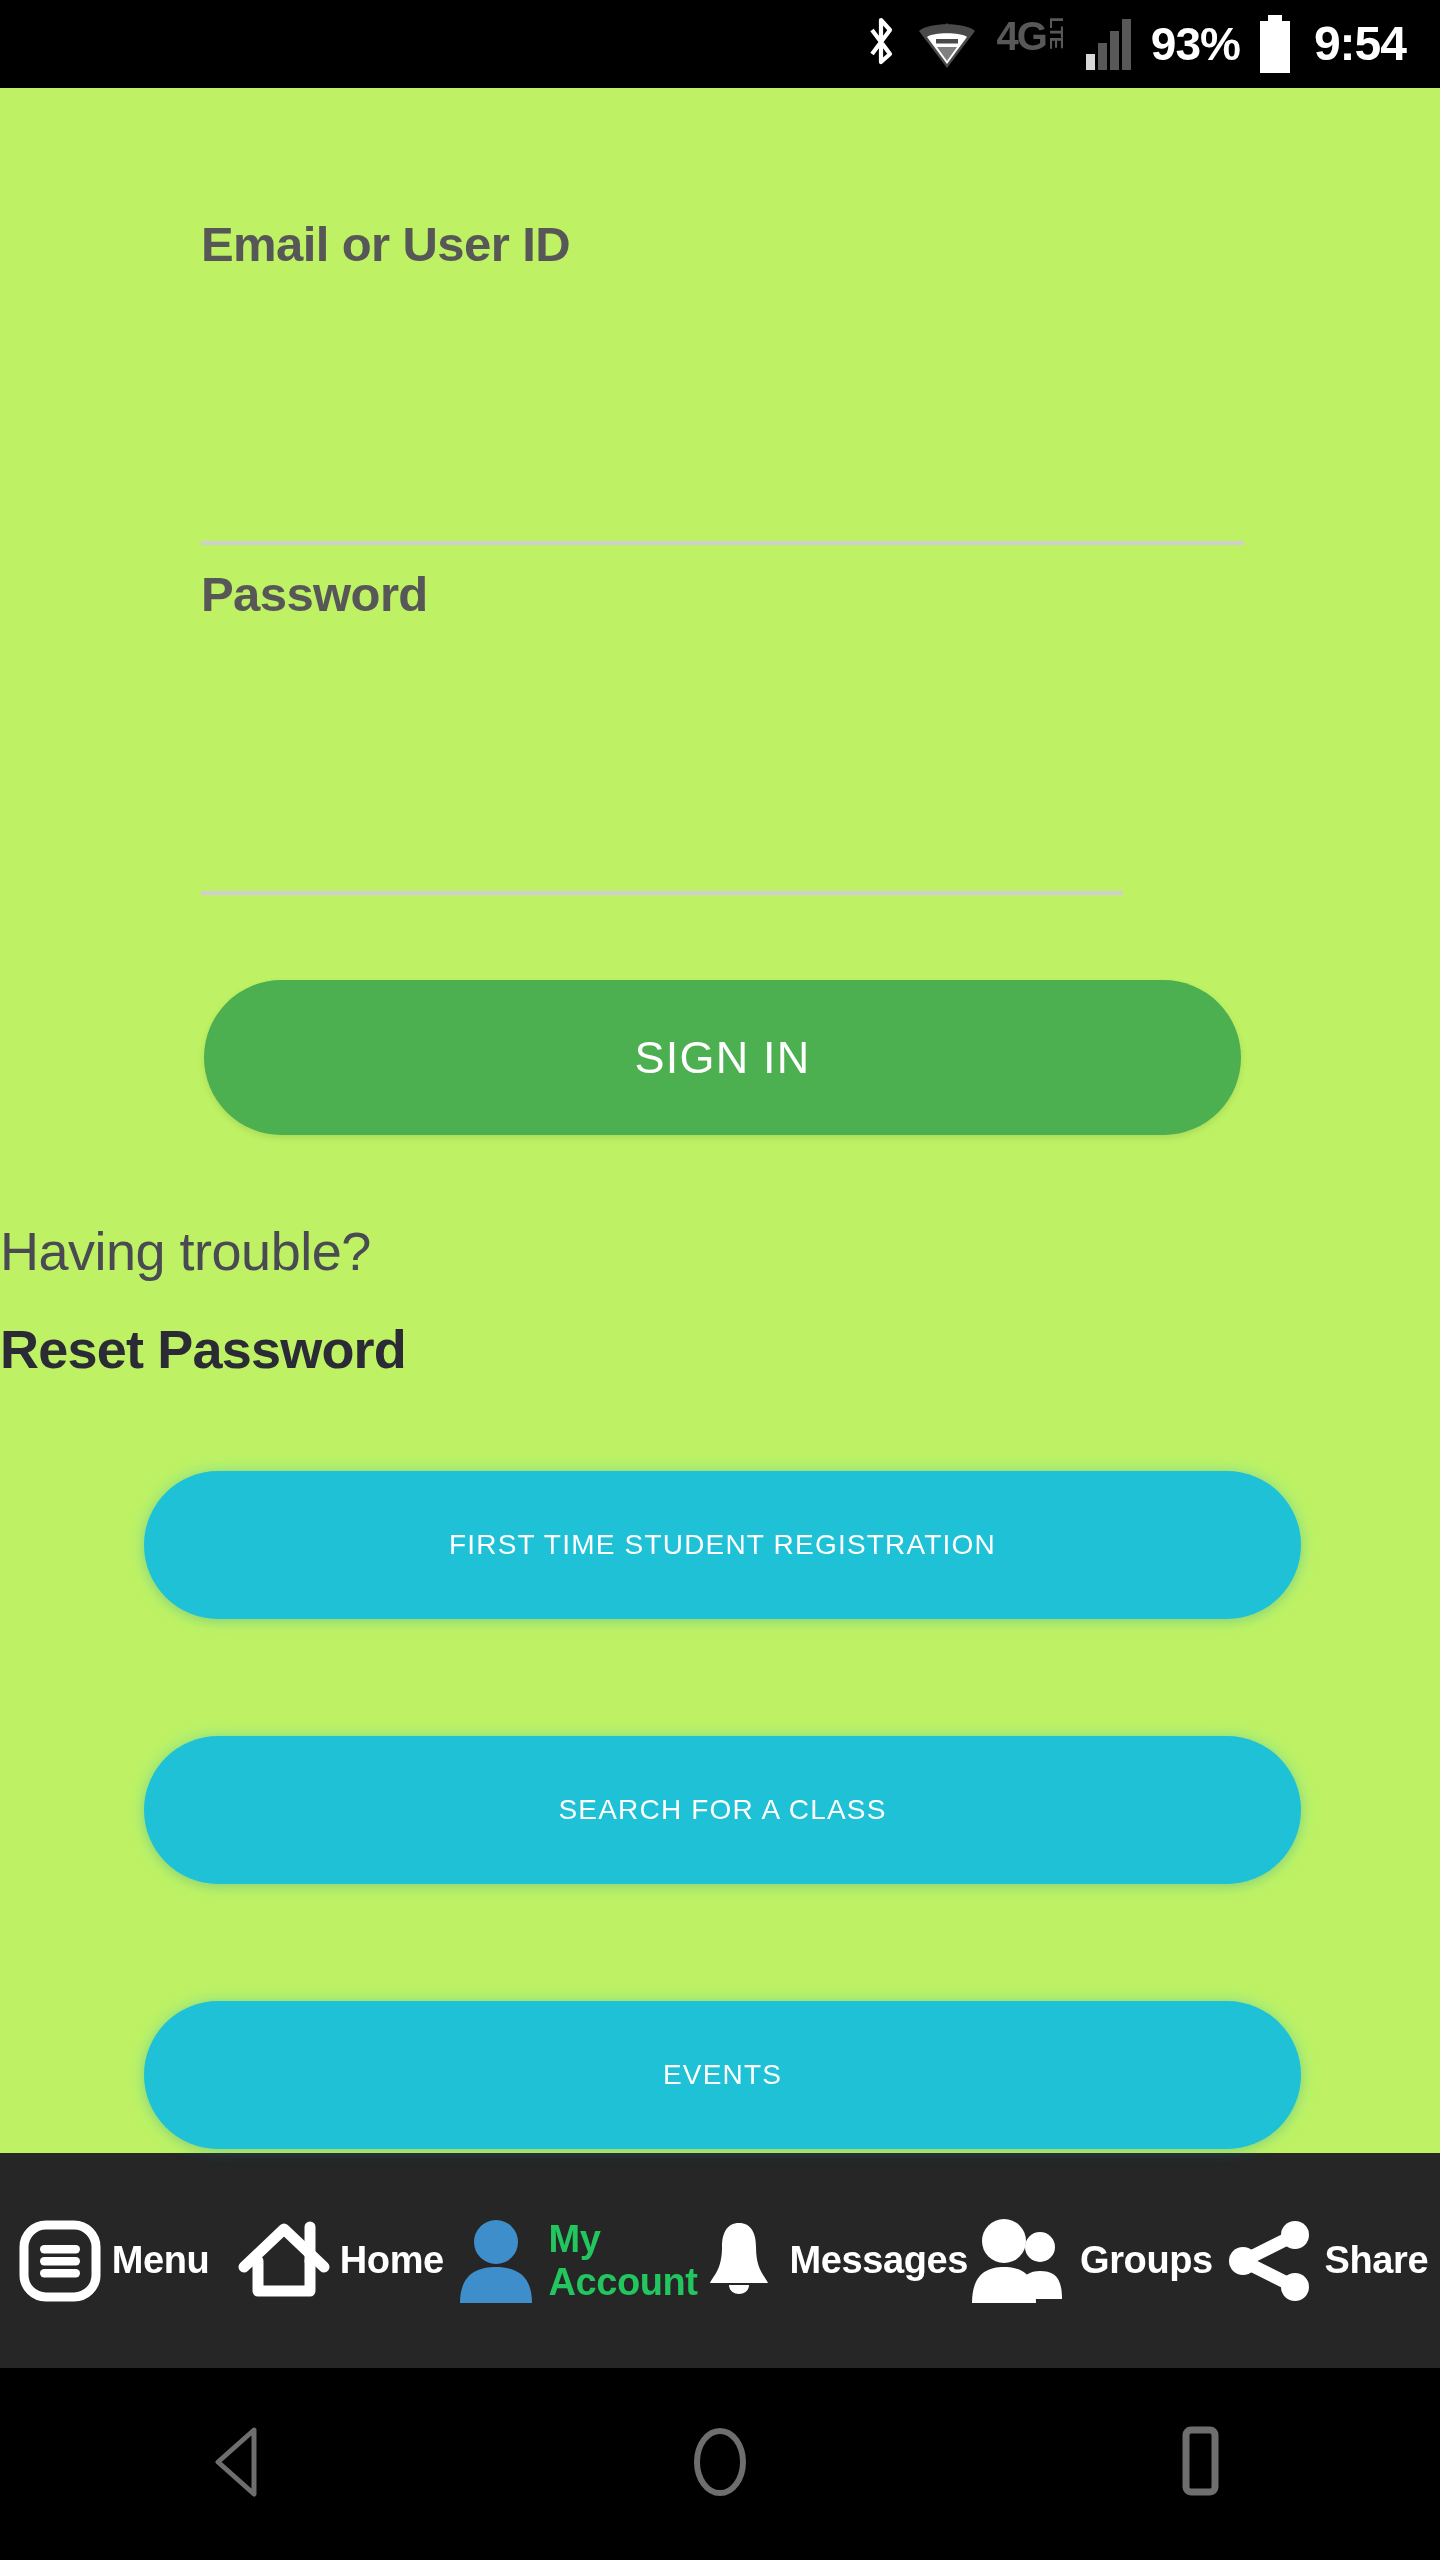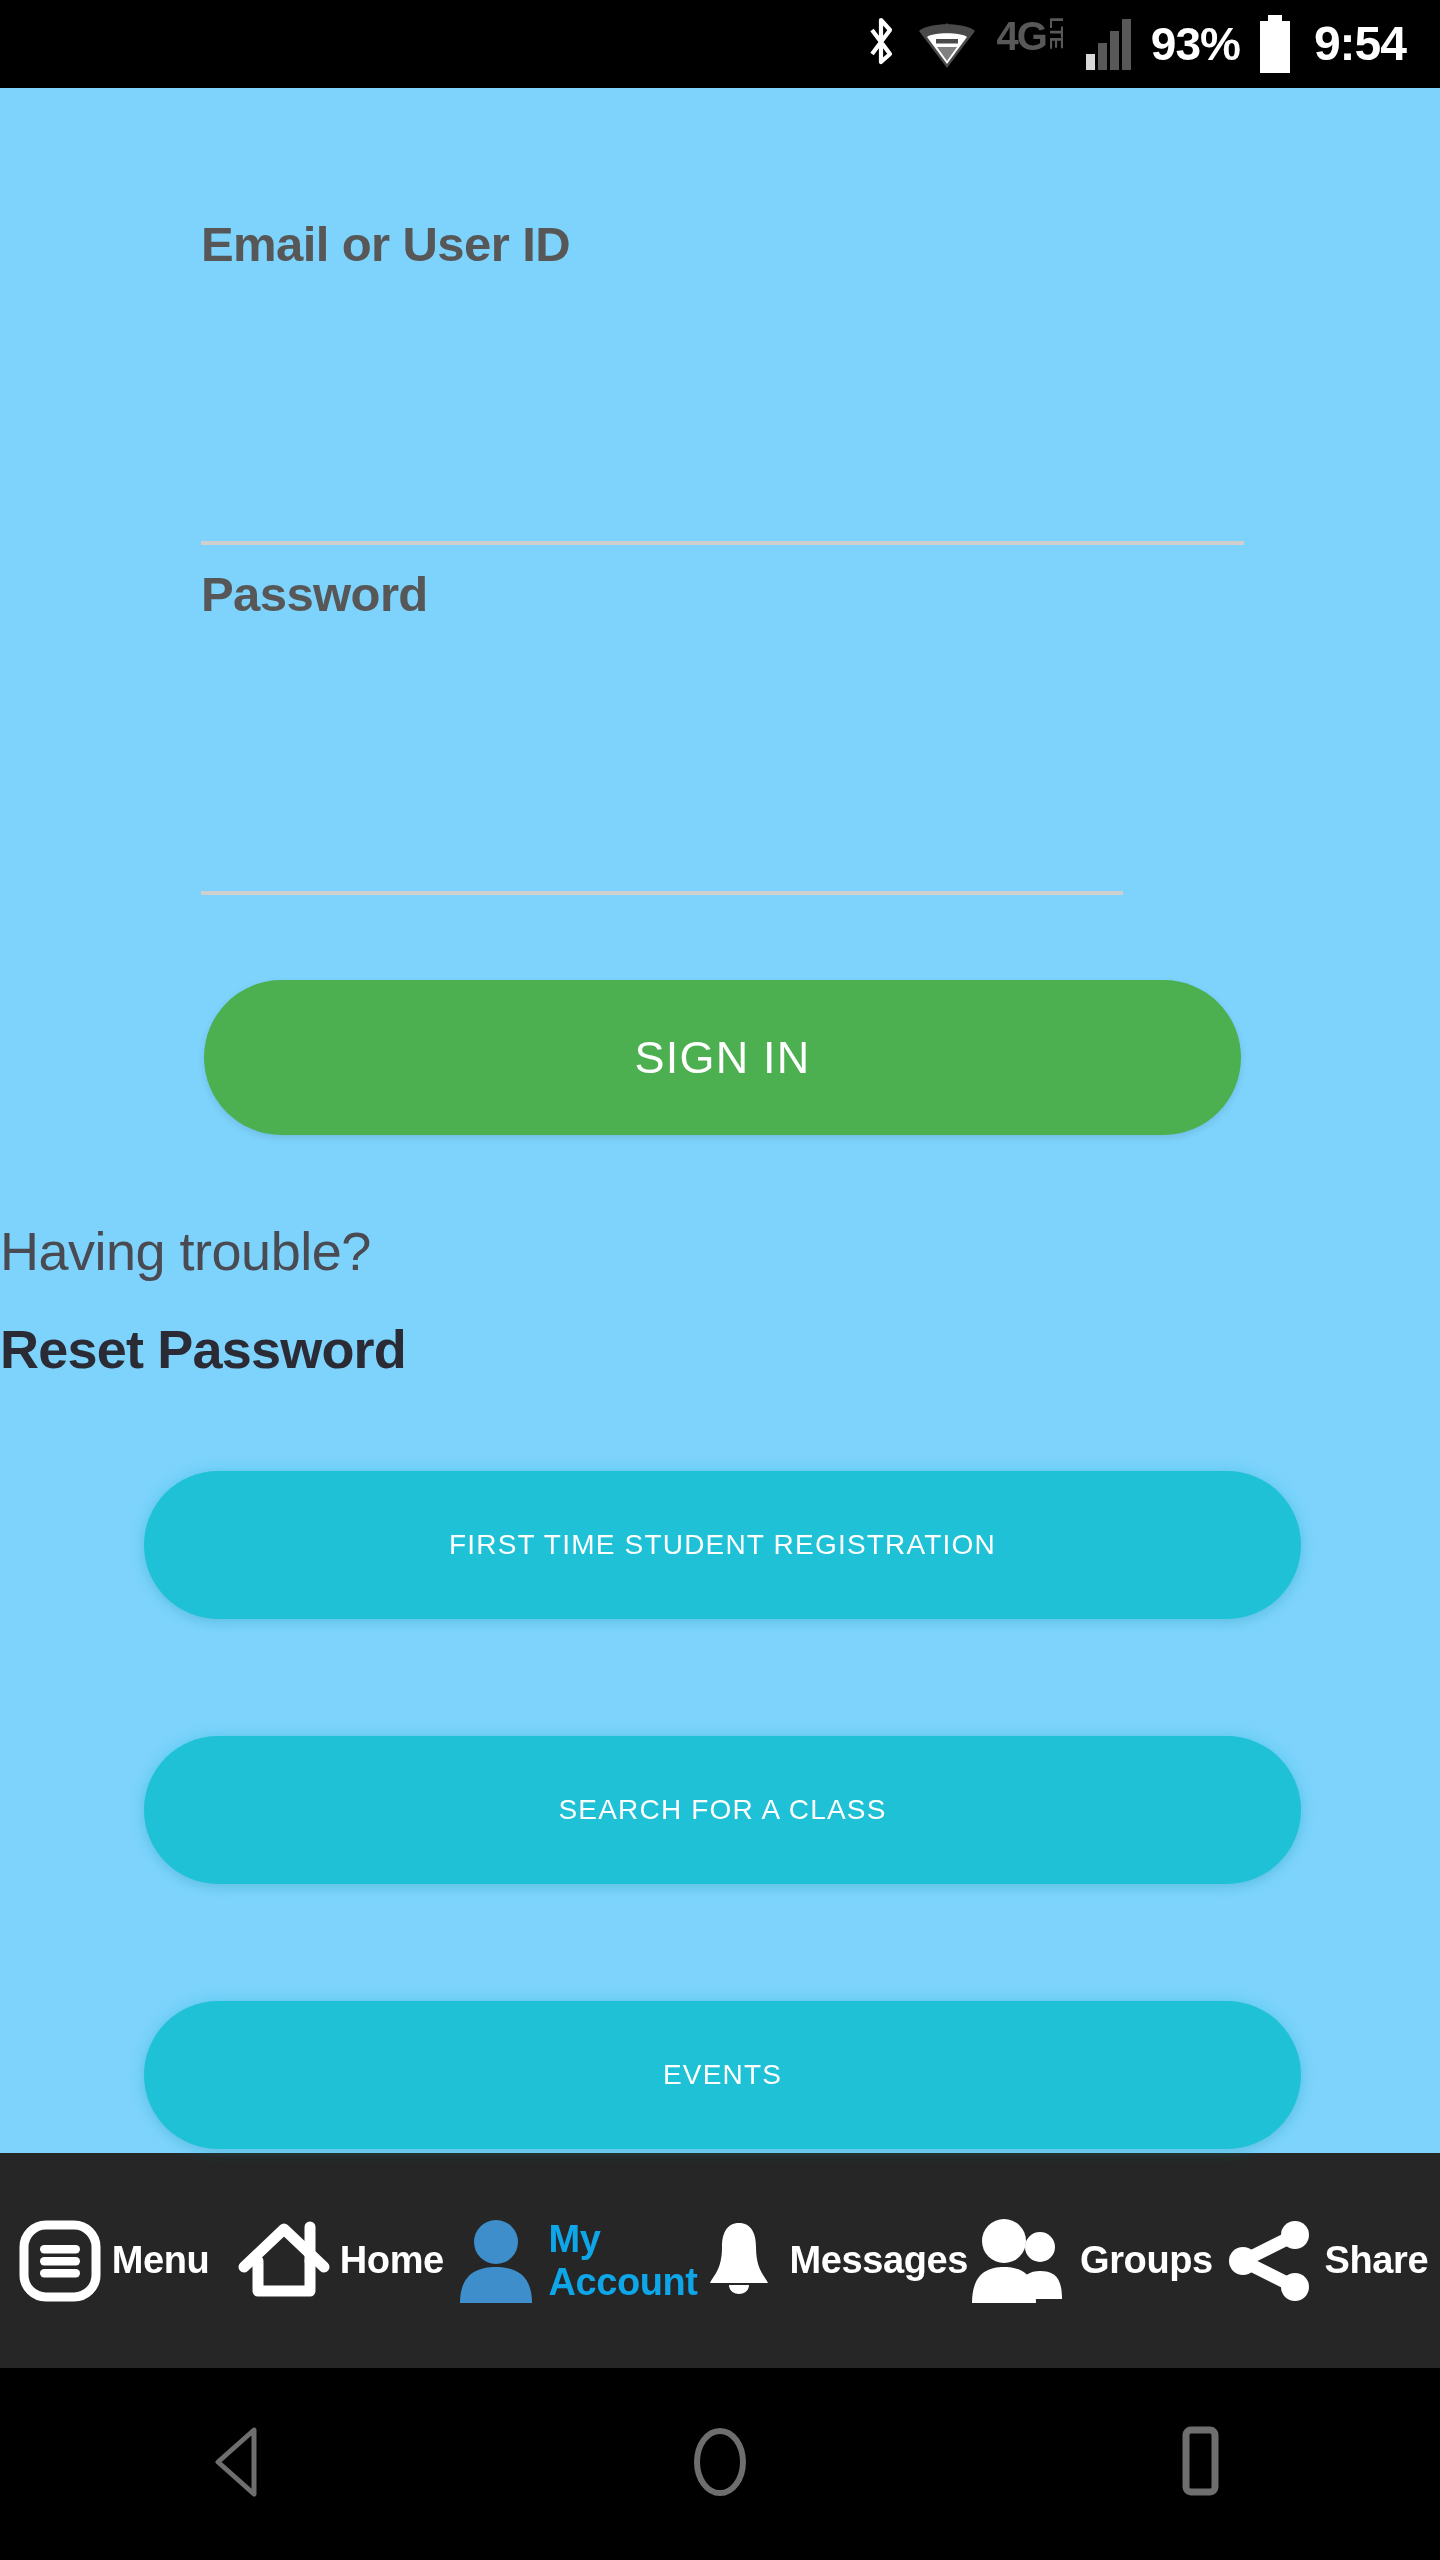--- a/index.html
+++ b/index.html
@@ -51,21 +51,21 @@
     position:absolute; top:6px; left:0; width:30px; height:52px; background:#fff;
   }
   .clock{
     color:#fff; font-size:48px; font-weight:bold;
     letter-spacing:-1px; line-height:48px; margin-left:4px;
   }
 
   
   #content{
     width:1440px; height:2065px;
-    background:#7dd3fc;
+    background:#bef264;
     position:relative;
   }
 
   .field{ position:absolute; left:0; width:1440px; }
   .field-label{
     font-size:49px; font-weight:bold; color:#575757;
     letter-spacing:-0.6px; padding-left:201px;
   }
   .field-input{
     position:absolute; left:201px;
@@ -144,21 +144,21 @@
     align-items:center; justify-content:center;
     gap:10px;
     cursor:pointer;
   }
   .tab .tab-icon{
     height:92px; display:flex; align-items:center; justify-content:center;
   }
   .tab .tab-label{
     font-size:38px; font-weight:bold; color:#fff; letter-spacing:-0.4px;
   }
-  .tab.active .tab-label{ color:#0ea5e9; }
+  .tab.active .tab-label{ color:#22c55e; }
 
   
   #android-nav{
     width:1440px; height:192px;
     background:#000;
     display:flex; align-items:center; justify-content:space-around;
   }
   #android-nav .navbtn{
     width:220px; height:192px;
     display:flex; align-items:center; justify-content:center;

